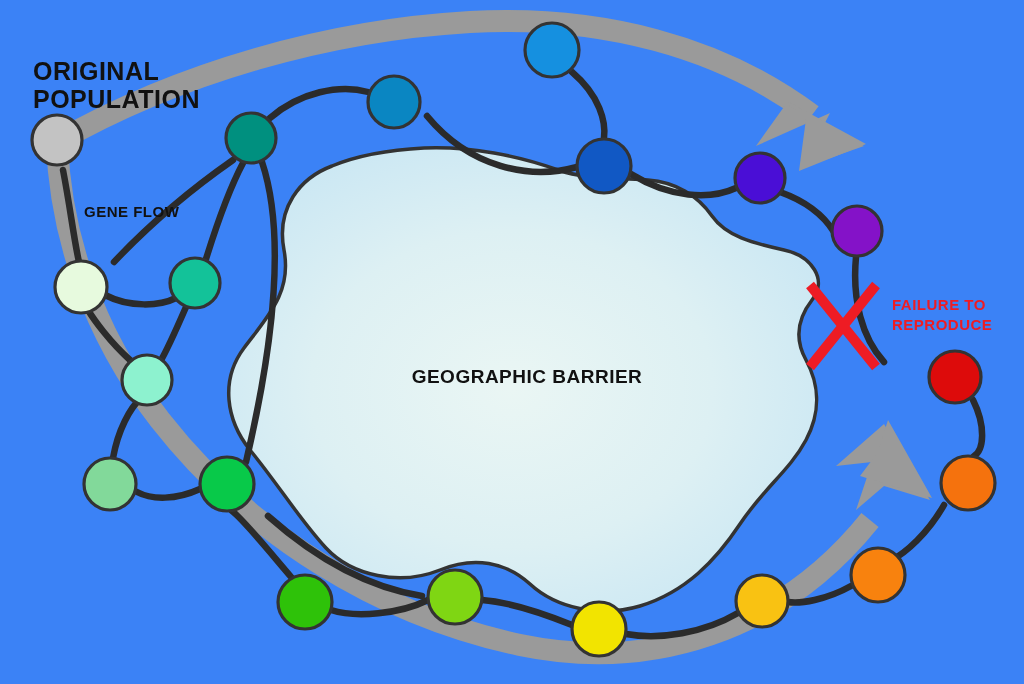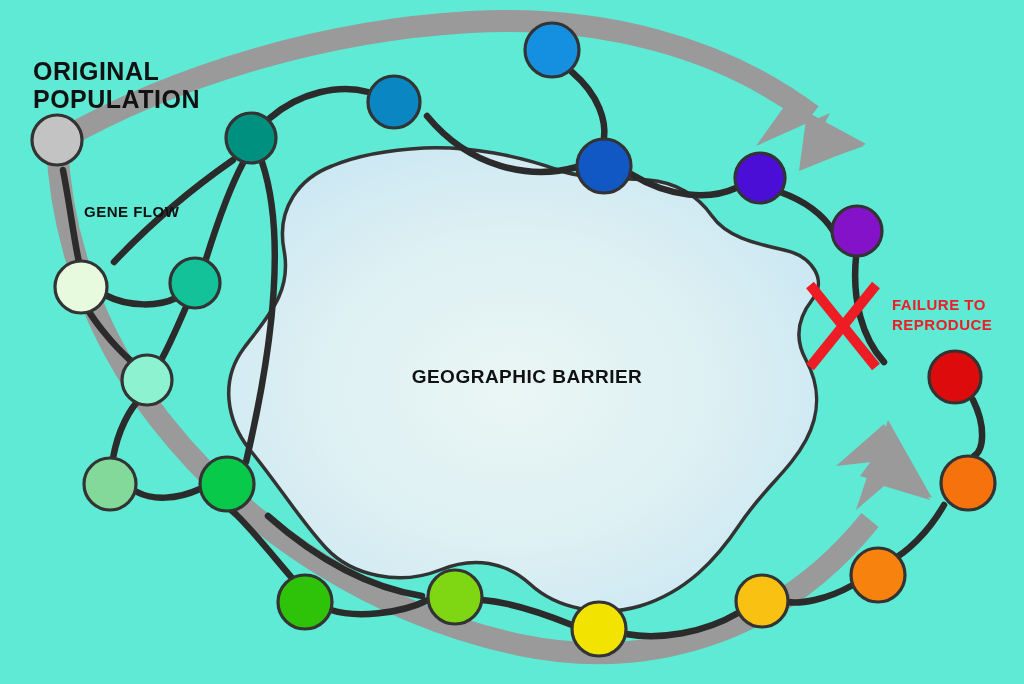--- a/index.html
+++ b/index.html
@@ -11,21 +11,21 @@
   body {
     width: 1024px;
     height: 684px;
     overflow: hidden;
     font-family: "Liberation Sans", sans-serif;
   }
   #stage {
     position: relative;
     width: 1024px;
     height: 684px;
-    background: #5eead4;
+    background: #3b82f6;
   }
   #diagram {
     position: absolute;
     left: 0;
     top: 0;
     width: 1024px;
     height: 684px;
   }
   .lbl {
     font-family: "Liberation Sans", sans-serif;

